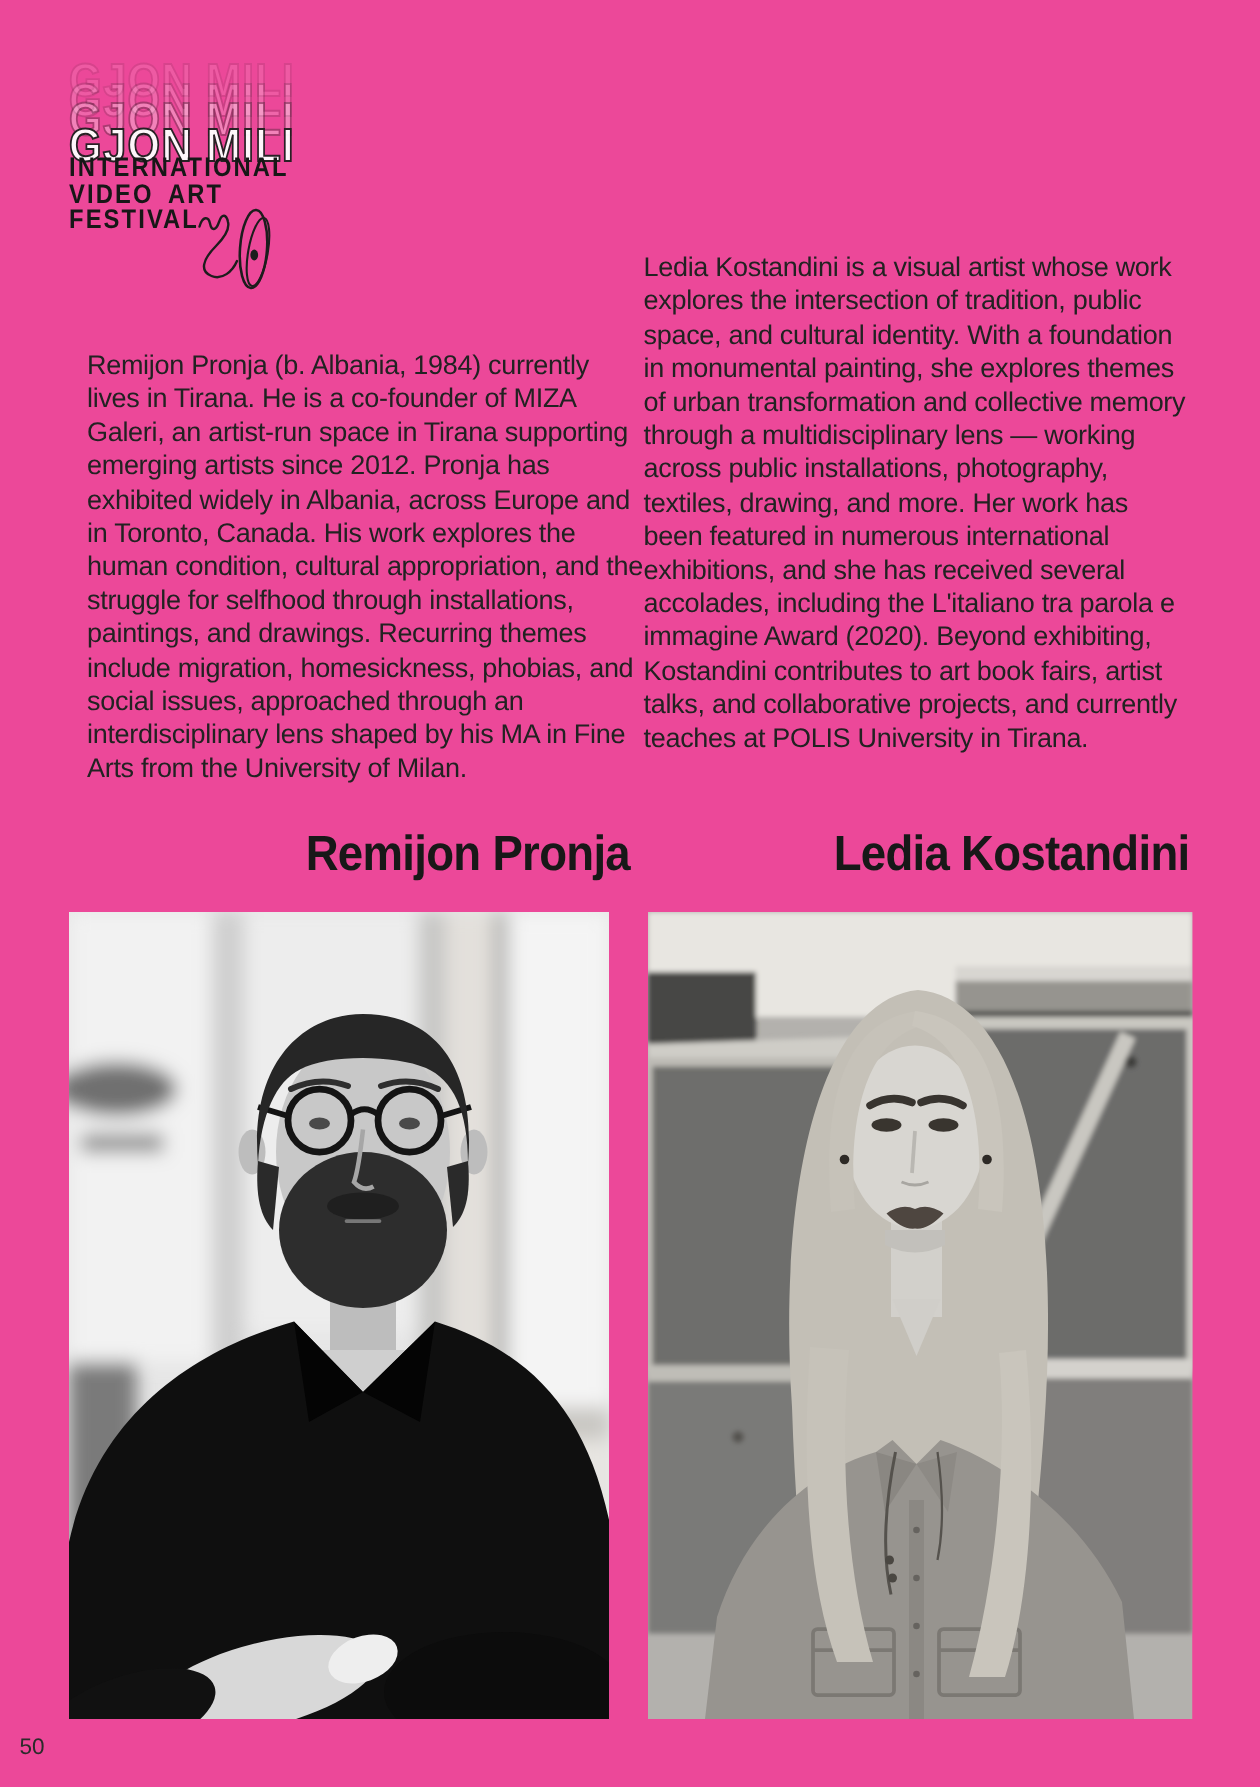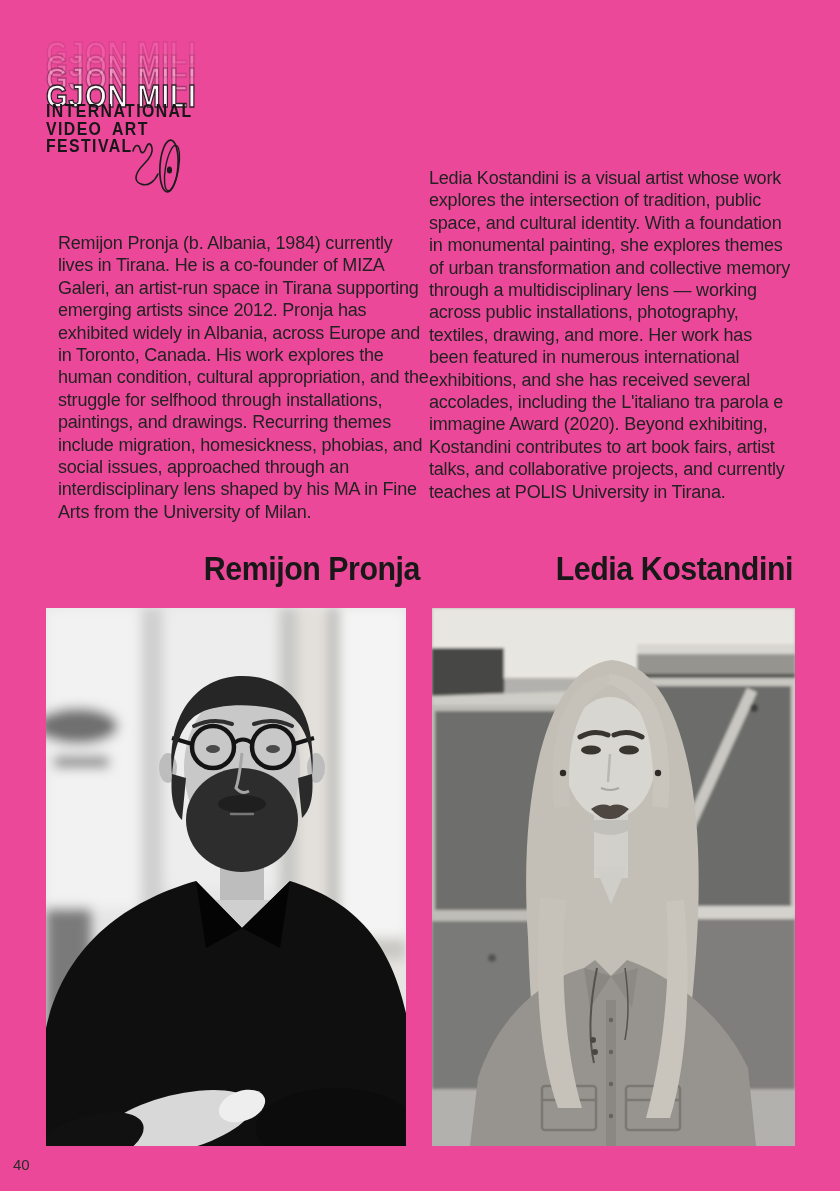--- a/index.html
+++ b/index.html
@@ -178,15 +178,15 @@
       <line x1="194" y1="492" x2="248" y2="492" stroke="#7b7873" stroke-width="2.5"></line>
       <path d="M165 360 C158 395 156 428 162 455" fill="none" stroke="#55524d" stroke-width="2"></path>
       <path d="M193 360 C197 388 197 412 193 432" fill="none" stroke="#55524d" stroke-width="1.5"></path>
       <circle cx="161" cy="432" r="3" fill="#4a4742"></circle>
       <circle cx="163" cy="444" r="3" fill="#4a4742"></circle>
       <path d="M108 290 C102 380 108 450 126 500 L150 500 C132 440 128 360 134 292 Z" fill="#c6c2b9"></path>
       <path d="M252 292 C260 380 254 460 238 510 L214 510 C232 445 240 360 234 294 Z" fill="#c9c5bc"></path>
     </g>
   </svg>
 
-  <div class="page-number">40</div>
+  <div class="page-number">50</div>
 
 </div>
 
 </body></html>

